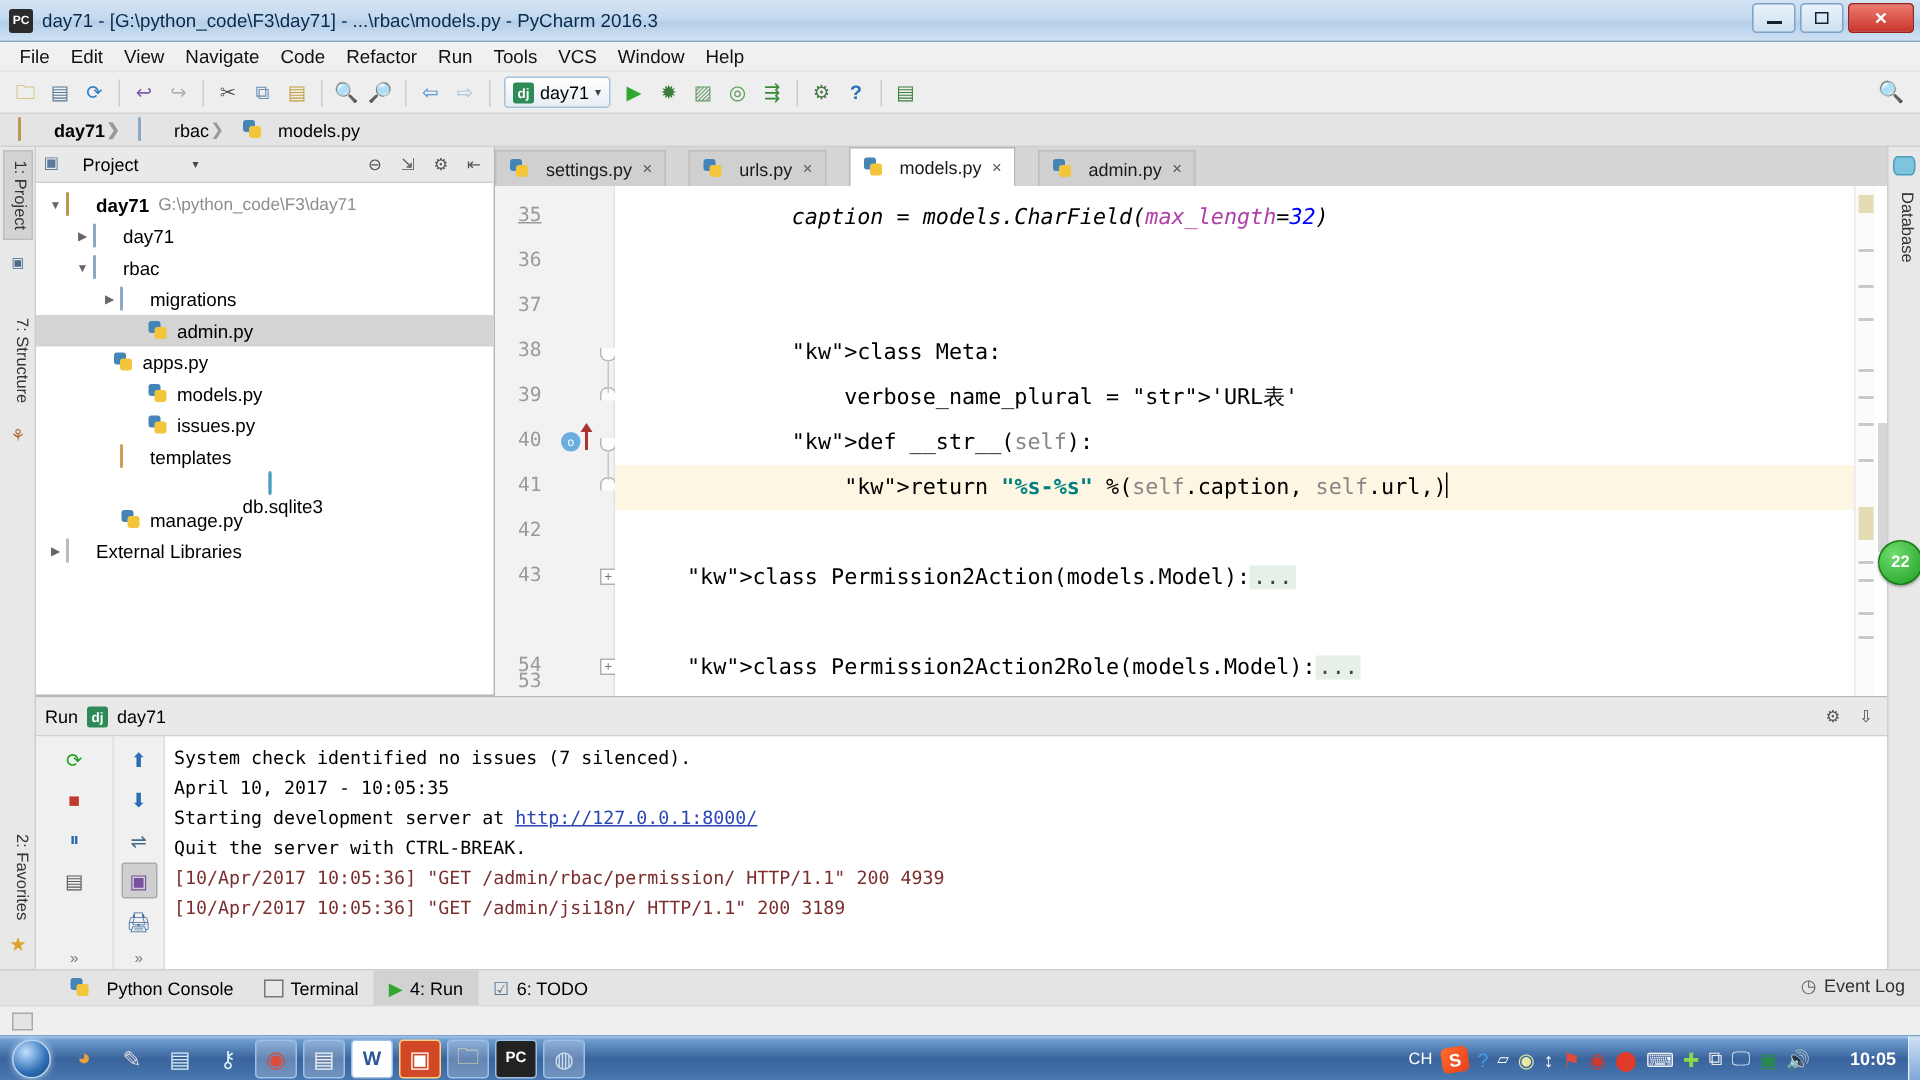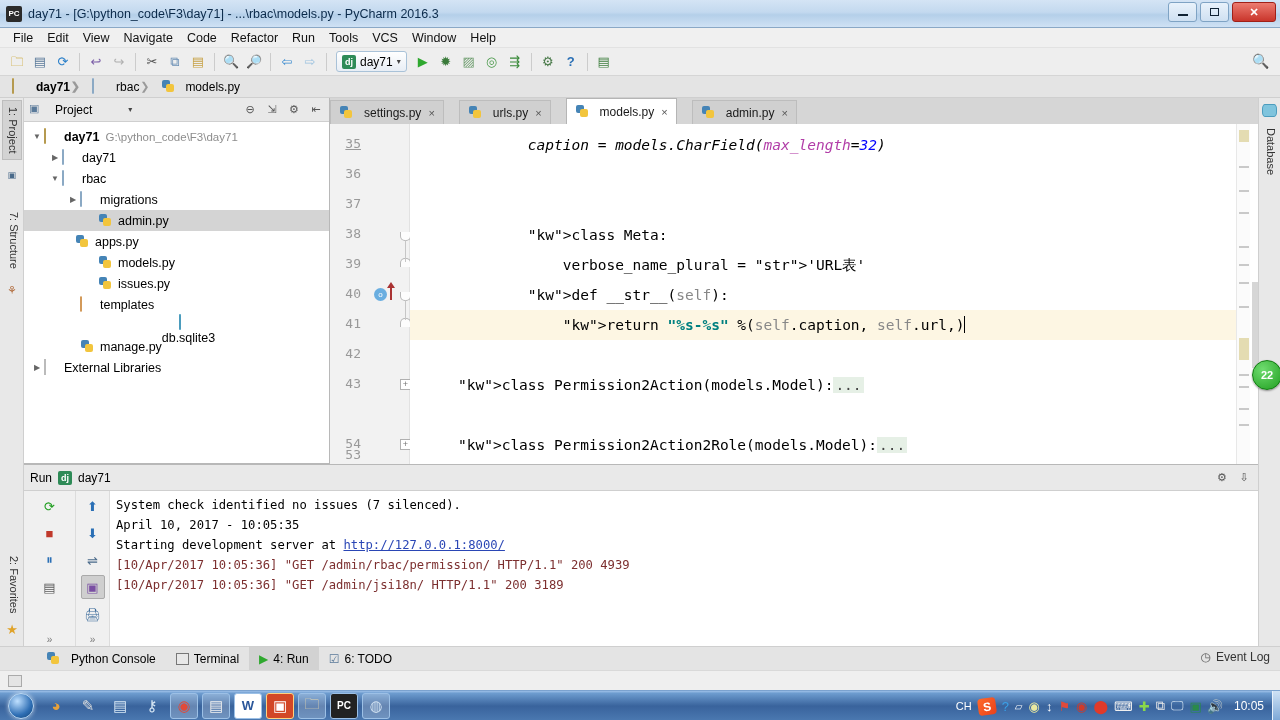--- a/index.html
+++ b/index.html
@@ -230,21 +230,21 @@
          background: radial-gradient(circle at 35% 30%, #bfe0ff, #2f6fb5 60%, #0d3f73);
          border:1px solid #bcd8f2; box-shadow:0 0 4px rgba(255,255,255,.6);
          display:flex;align-items:center;justify-content:center;}
   .tbicon { width:28px;height:26px; margin:0 2px; display:flex;align-items:center;justify-content:center;
             font-size:15px; border-radius:3px;}
   .tbicon.framed { border:1px solid #9cc0e6; background:rgba(255,255,255,.22);}
   .tbicon.active { border:1px solid #ffd27f; background:rgba(255,210,120,.45);}
   .tray { position:absolute; right:4px; top:0; height:30px; display:flex; align-items:center; gap:6px;
           color:#fff; font-size:12px; }
   .trayitem { font-size:13px; }
-  .clock { font-size:12px; color:#fff; margin-left:4px; margin-right: 12px;}
+  .clock { font-size:12px; color:#fff; margin-left:20px; margin-right: 12px; font-weight: bold;}
   .showdesk { position:absolute; right:0; top:0; width:8px; height:30px;
               background: linear-gradient(to bottom,#cfe2f5,#7ba6d6); border-left:1px solid #e8f1fb;}
 
   .sogou { width:22px;height:20px;border-radius:4px;
            background: linear-gradient(135deg,#ff6a2b,#e8401a); color:#fff; font-weight:bold;
            display:flex;align-items:center;justify-content:center; font-size:14px;
            transform: rotate(-8deg); }
 </style>
 </head>
 <body>
@@ -531,20 +531,21 @@
         <div class="rbtn" style="color:#2a6fb5">⬇</div>
         <div class="rbtn" style="color:#4a6a8a">⇌</div>
         <div class="rbtn sel" style="color:#7a4fa3">▣</div>
         <div class="rbtn" style="color:#3a6a9a">🖨</div>
         <div class="chev">»</div>
       </div>
       <div class="console" id="console-out">
           <div class="conline">System check identified no issues (7 silenced).</div>
           <div class="conline">April 10, 2017 - 10:05:35</div>
           <div class="conline"><span>Starting development server at </span><span class="conlink">http://127.0.0.1:8000/</span></div>
+          <div class="conline">Quit the server with CTRL-BREAK.</div>
           <div class="conline log">[10/Apr/2017 10:05:36] "GET /admin/rbac/permission/ HTTP/1.1" 200 4939</div>
           <div class="conline log">[10/Apr/2017 10:05:36] "GET /admin/jsi18n/ HTTP/1.1" 200 3189</div>
         </div>
     </div>
   </div>
 
   <div class="bottomtabs">
     <div class="btab">
       <span class="ticon"><span class="ic-py"><span class="b1"></span><span class="b2"></span></span></span>
       <span>Python Console</span>

